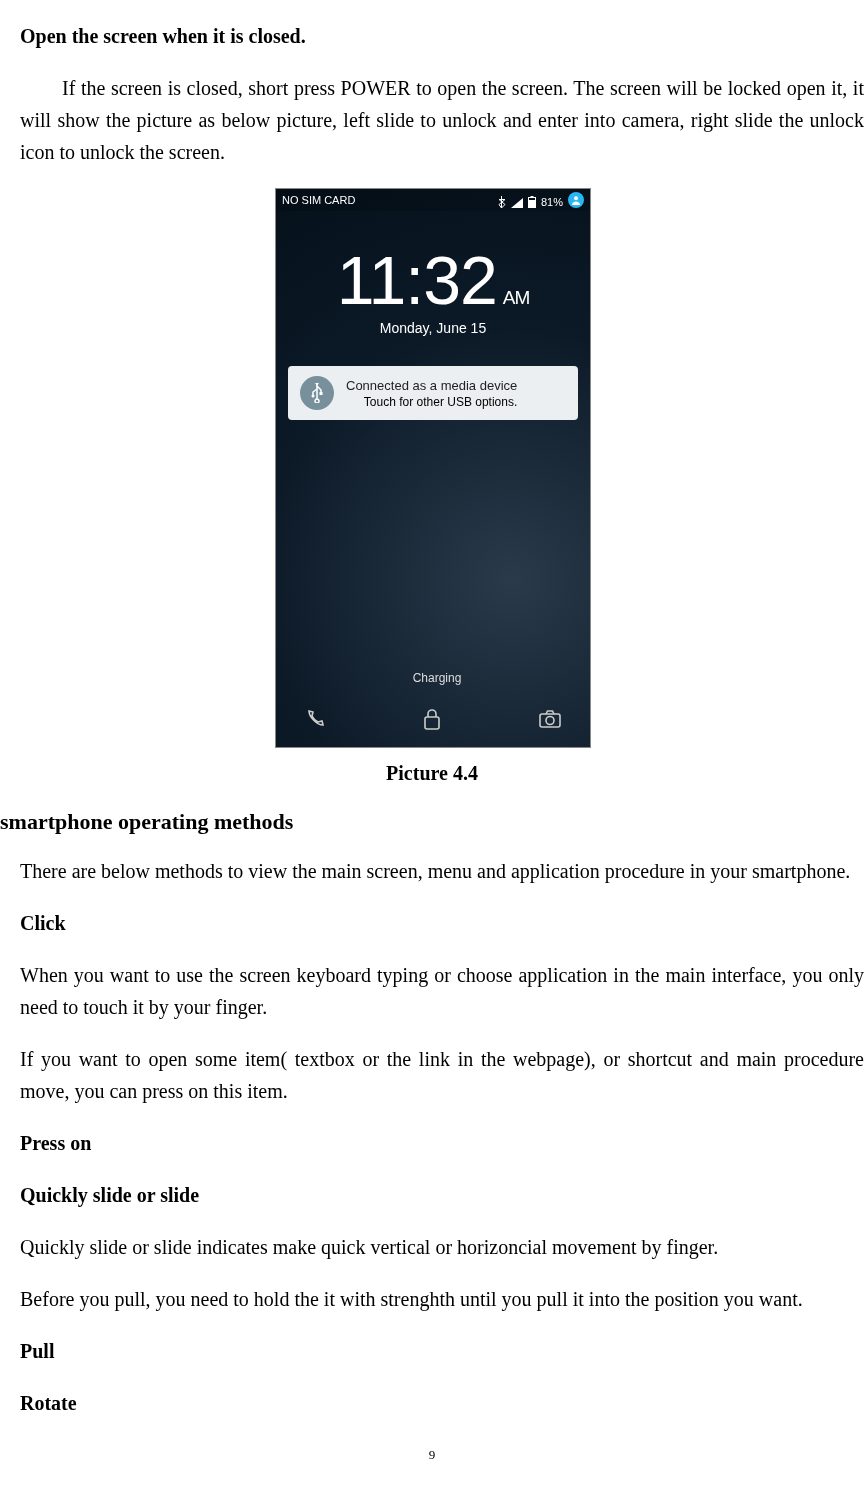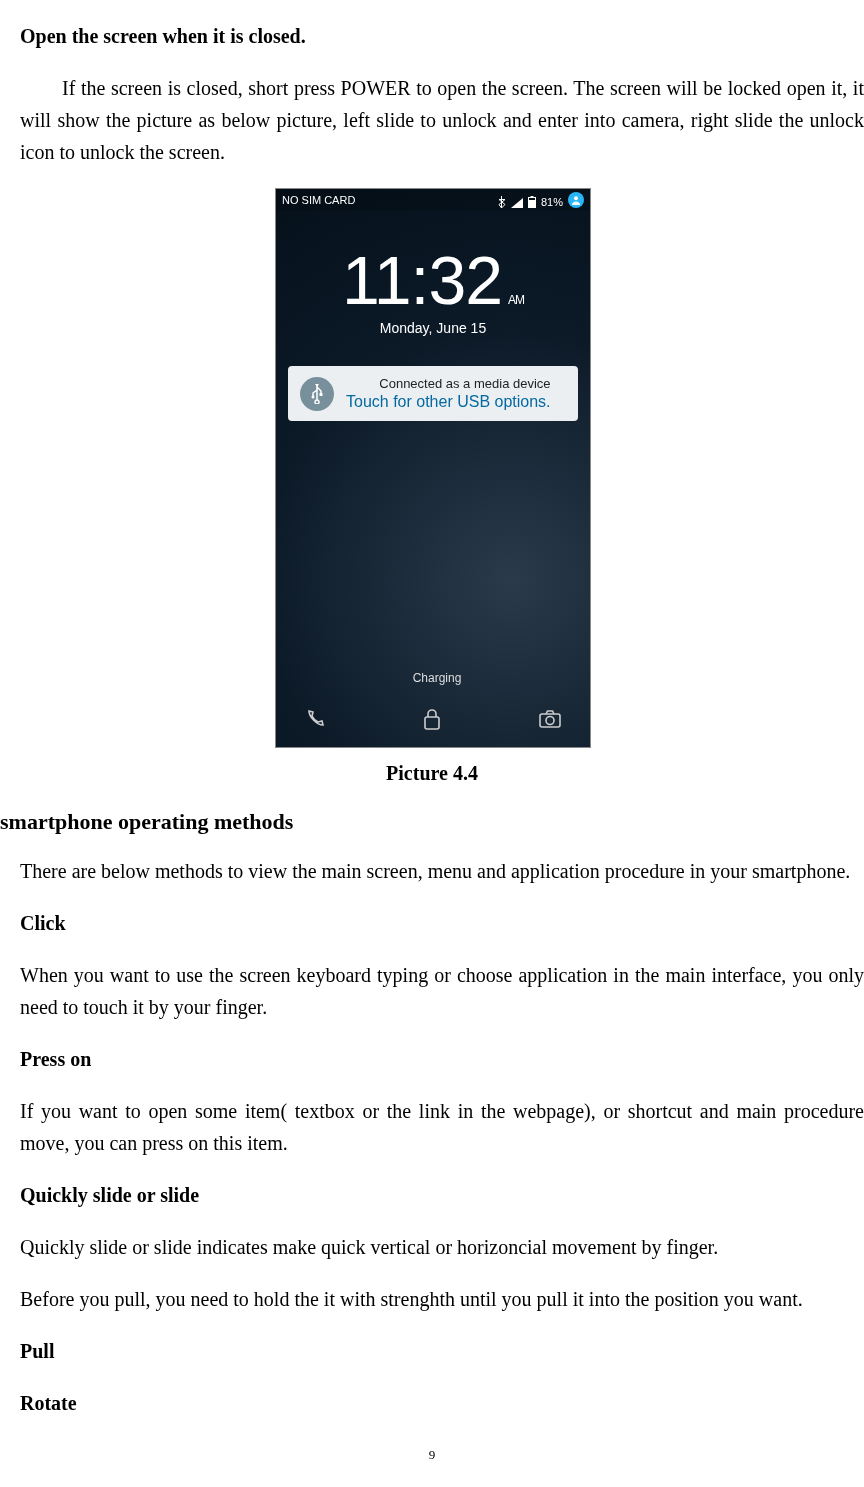--- a/index.html
+++ b/index.html
@@ -69,21 +69,21 @@
     .clock-time {
       font-size: 68px;
       font-weight: 200;
       letter-spacing: -1px;
       line-height: 1;
       display: inline-flex;
       align-items: baseline;
       gap: 6px;
     }
     .ampm {
-      font-size: 12px;
+      font-size: 19px;
       font-weight: 400;
     }
     .clock-date {
       font-size: 14px;
       margin-top: 6px;
     }
     .notif-card {
       margin: 30px 12px 0 12px;
       background: #eceff1;
       border-radius: 4px;
@@ -95,21 +95,21 @@
       text-align: right;
     }
     .notif-icon {
       width: 34px; height: 34px; border-radius: 50%;
       background: #78909c;
       color: #fff;
       display: flex; align-items: center; justify-content: center;
       flex: 0 0 34px;
     }
     .notif-title { font-size: 13px; font-weight: 500; }
-    .notif-sub { font-size: 16px; color: #0369a1; margin-top: 2px; }
+    .notif-sub { font-size: 12px; color: #000000; margin-top: 2px; }
     .charging-row {
       position: absolute;
       left: 8px; right: 0;
       bottom: 62px;
       text-align: center;
       font-size: 12px;
       color: #ddd;
     }
     .bottom-row {
       position: absolute;
@@ -241,22 +241,22 @@
   <p class="caption">Picture 4.4</p>
 
 
   <h3 class="subsection">smartphone operating methods</h3>
 
   <p class="body-text">There are below methods to view the main screen, menu and application procedure in your smartphone.</p>
 
   <p class="body-text bold">Click</p>
   <p class="body-text">When you want to use the screen keyboard typing or choose application in the main interface, you only need to touch it by your finger.</p>
 
+  <p class="body-text">If you want to open some item( textbox or the link in the webpage), or shortcut and main procedure move, you can press on this item.</p>
   <p class="body-text bold">Press on</p>
-  <p class="body-text">If you want to open some item( textbox or the link in the webpage), or shortcut and main procedure move, you can press on this item.</p>
 
   <p class="body-text bold">Quickly slide or slide</p>
   <p class="body-text">Quickly slide or slide indicates make quick vertical or horizoncial movement by finger.</p>
 
   <p class="body-text">Before you pull, you need to hold the it with strenghth until you pull it into the position you want.</p>
   <p class="body-text bold">Pull</p>
 
   <p class="body-text bold">Rotate</p>
 
   <div class="page-num">9</div>

